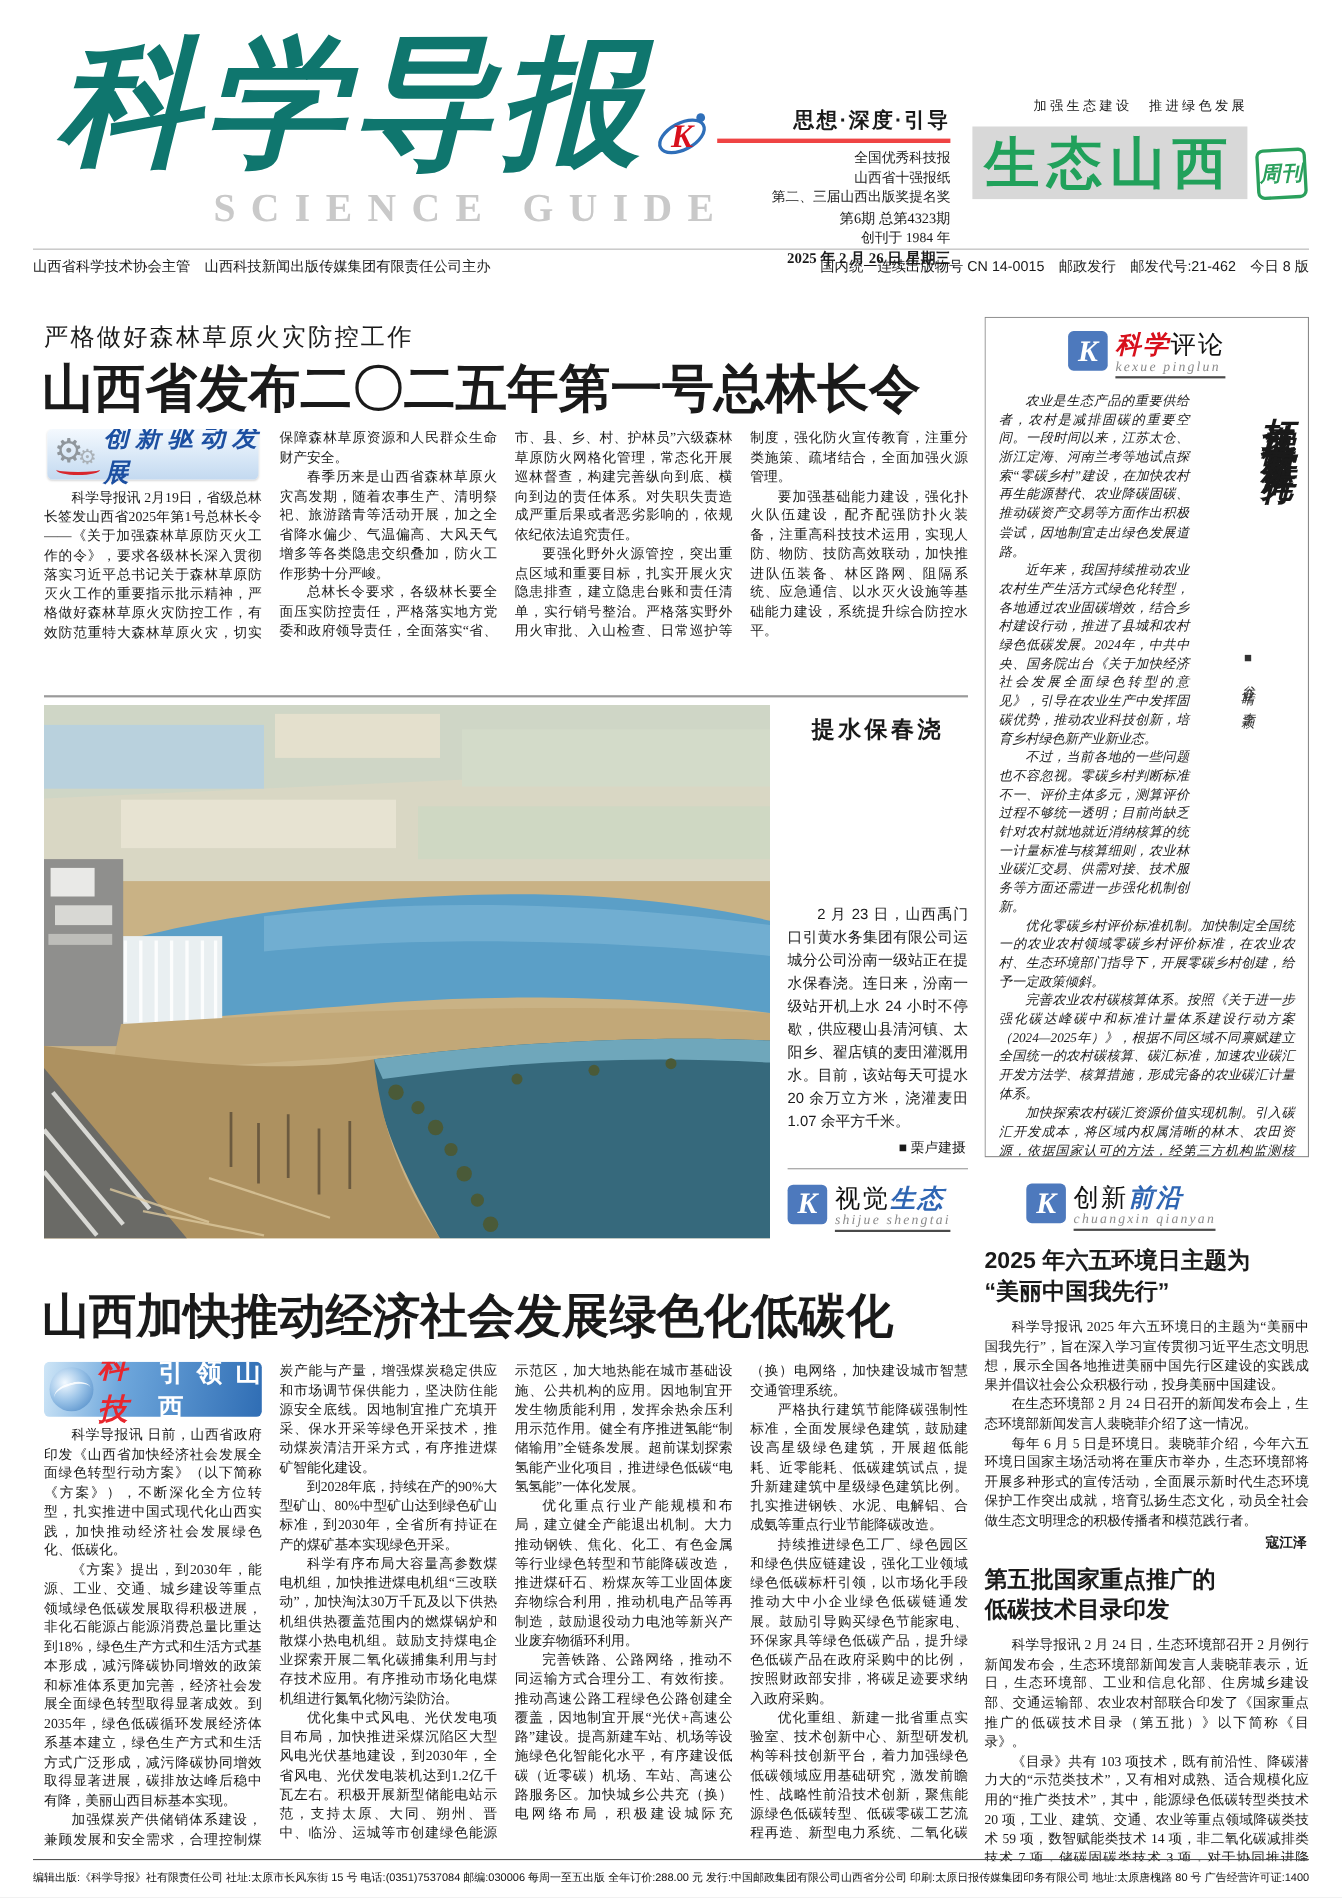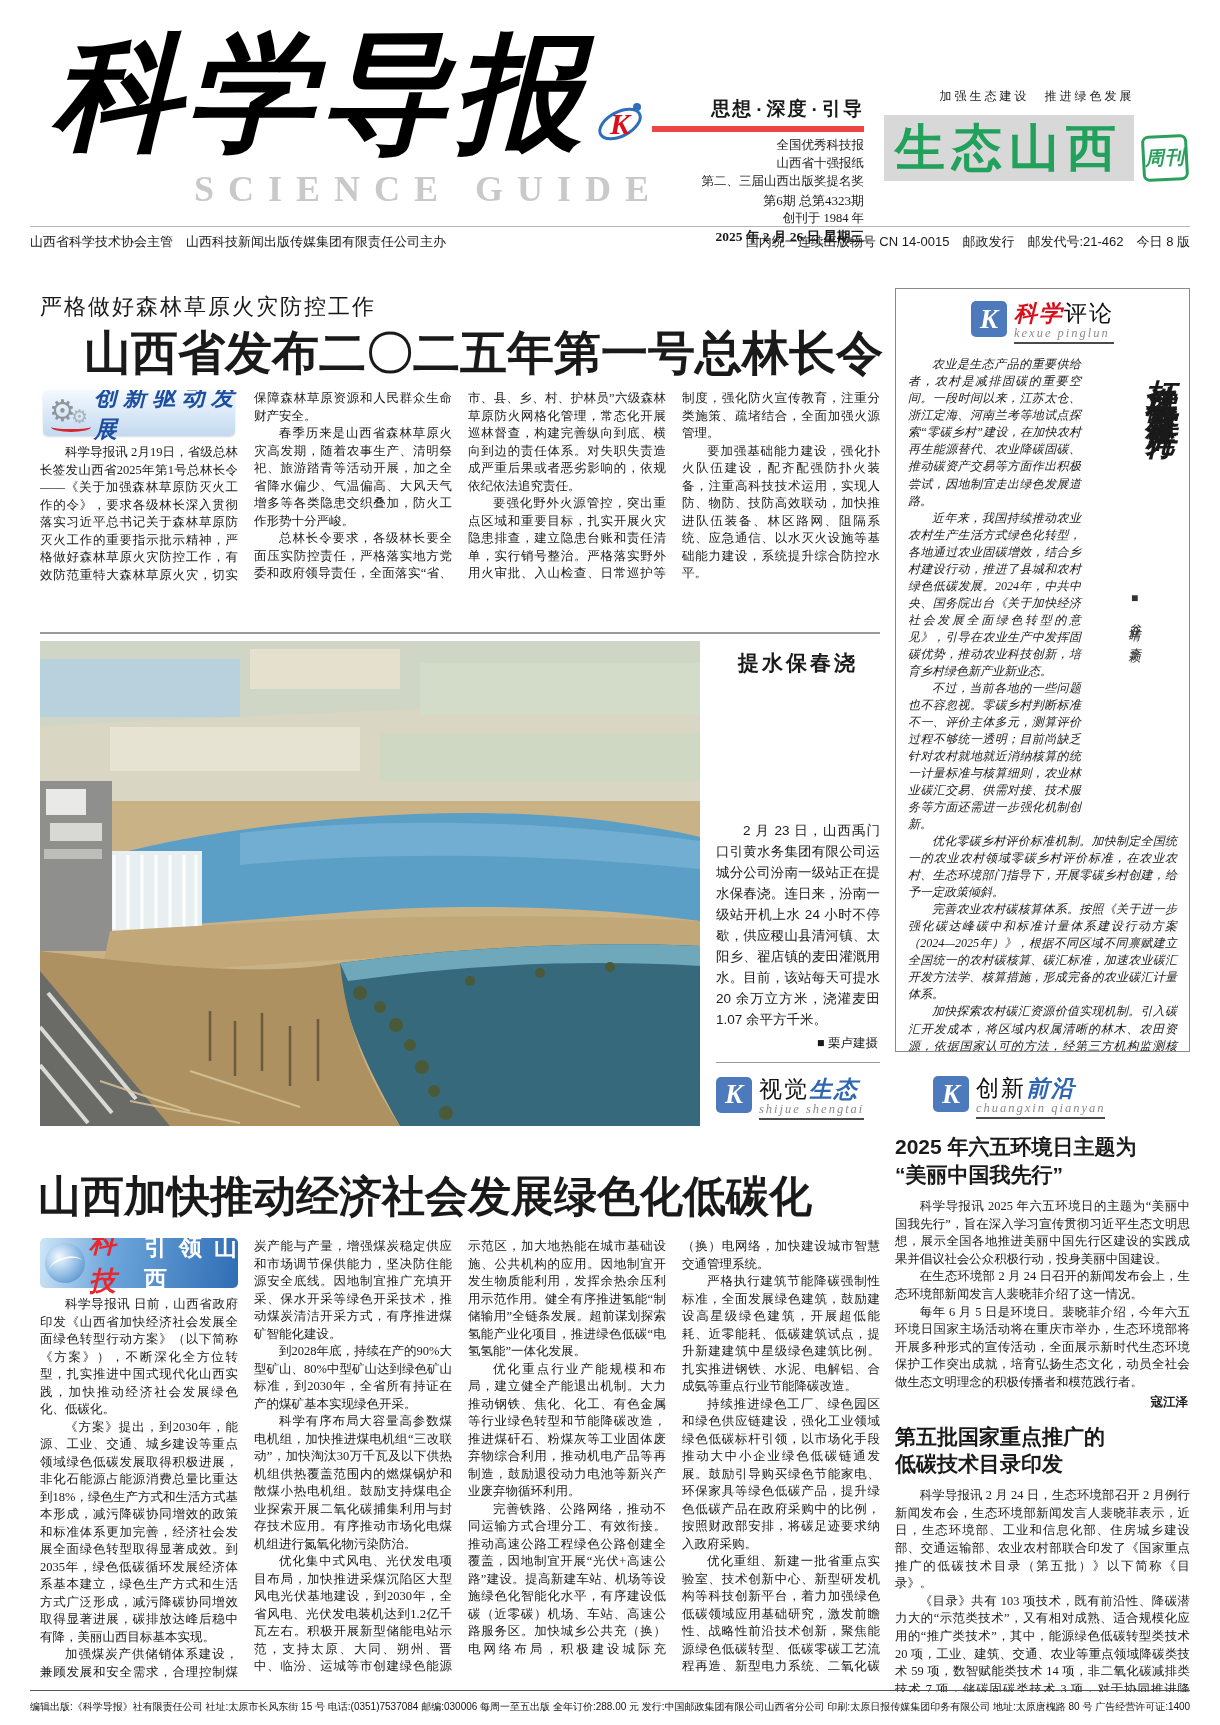--- a/index.html
+++ b/index.html
@@ -6,30 +6,30 @@
   html,body { background:#e8e8e8; }
   #page {
     position:relative; width:1220px; height:1725px; margin:0 auto;
     background:#ffffff; overflow:hidden;
     font-family:"Liberation Serif", serif; color:#1a1a1a;
   }
   
   .paper-title{
     position:absolute; left:52px; top:18px; width:560px;
     font-family:"Liberation Serif", serif; font-weight:900; font-style:italic;
-    font-size:128px; line-height:1.2; color:#000000; letter-spacing:6px; white-space:nowrap;
+    font-size:128px; line-height:1.2; color:#0f766e; letter-spacing:6px; white-space:nowrap;
   }
   .paper-title-en{
     position:absolute; left:194px; top:168px; font-family:"Liberation Serif",serif;
     font-size:36px; letter-spacing:14px; color:#c9c9c9; font-weight:bold;
   }
   .mast-mid{ position:absolute; left:596px; top:96px; width:268px; }
   .mast-k{ position:absolute; left:0; top:4px; width:48px; height:48px; }
   .mast-lines{ margin-left:56px; text-align:right; width:212px; }
-  .mast-slogan{ font-family:Liberation Mono, monospace; font-weight:bold; font-size:19px; letter-spacing:2px; border-bottom:6px solid #ef4444; padding-bottom:4px; margin-bottom:4px;}
+  .mast-slogan{ font-family:Liberation Sans, sans-serif; font-weight:bold; font-size:19px; letter-spacing:2px; border-bottom:4px solid #ef4444; padding-bottom:4px; margin-bottom:4px;}
   .mast-honor{ font-size:12.5px; line-height:1.45; color:#222; }
   .mast-issue{ font-size:13px; margin-top:2px; }
   .mast-founded{ font-size:12.5px; }
   .mast-date{ font-size:13.5px; font-weight:bold; margin-top:1px; }
   .mast-right{ position:absolute; left:884px; top:88px; width:306px; }
   .eco-slogan{ font-size:12px; letter-spacing:3px; text-align:center; font-family:Liberation Sans, sans-serif; }
   .section-row{ display:flex; align-items:flex-end; margin-top:10px; }
   .section-banner{
     width:250px; height:66px; background:#d8d8d8; display:flex; align-items:center; justify-content:center;
     font-family:"Liberation Serif",serif; font-weight:900; font-size:50px; color:#21a15b; letter-spacing:7px;
@@ -46,21 +46,21 @@
   }
   .web-bar{
     position:absolute; left:30px; top:255px; width:1160px; height:24px; background:#1a5dab;
     color:#fff; font-family:"Liberation Sans",sans-serif; font-size:13px;
     display:flex; align-items:center; justify-content:center; letter-spacing:1px;
   }
   
   .kicker{ position:absolute; left:40px; top:292px; font-family:"Liberation Sans",sans-serif; font-size:22px; font-weight:500; letter-spacing:2px; }
   .headline1{
     position:absolute; left:38px; top:322px; width:845px;
-    font-family:"Liberation Sans",sans-serif; font-weight:900; font-size:47px; letter-spacing:0px; white-space:nowrap;text-align:right;
+    font-family:"Liberation Sans",sans-serif; font-weight:900; font-size:47px; letter-spacing:0px; white-space:nowrap;
   }
   .article{
     text-align:justify; font-size:12.5px; line-height:1.4; overflow:hidden;
     column-gap:16px; column-fill:auto; column-count:4;
   }
   .article p{ text-indent:2em; margin:0; }
   #article1{ position:absolute; left:40px; top:390px; width:840px; height:202px; }
   .badge-innovation{
     width:192px; height:46px; margin:0 auto 8px auto; border-radius:5px;
     background:linear-gradient(180deg,#f4f9fe,#d6e6f6 60%,#c3d9f0);

